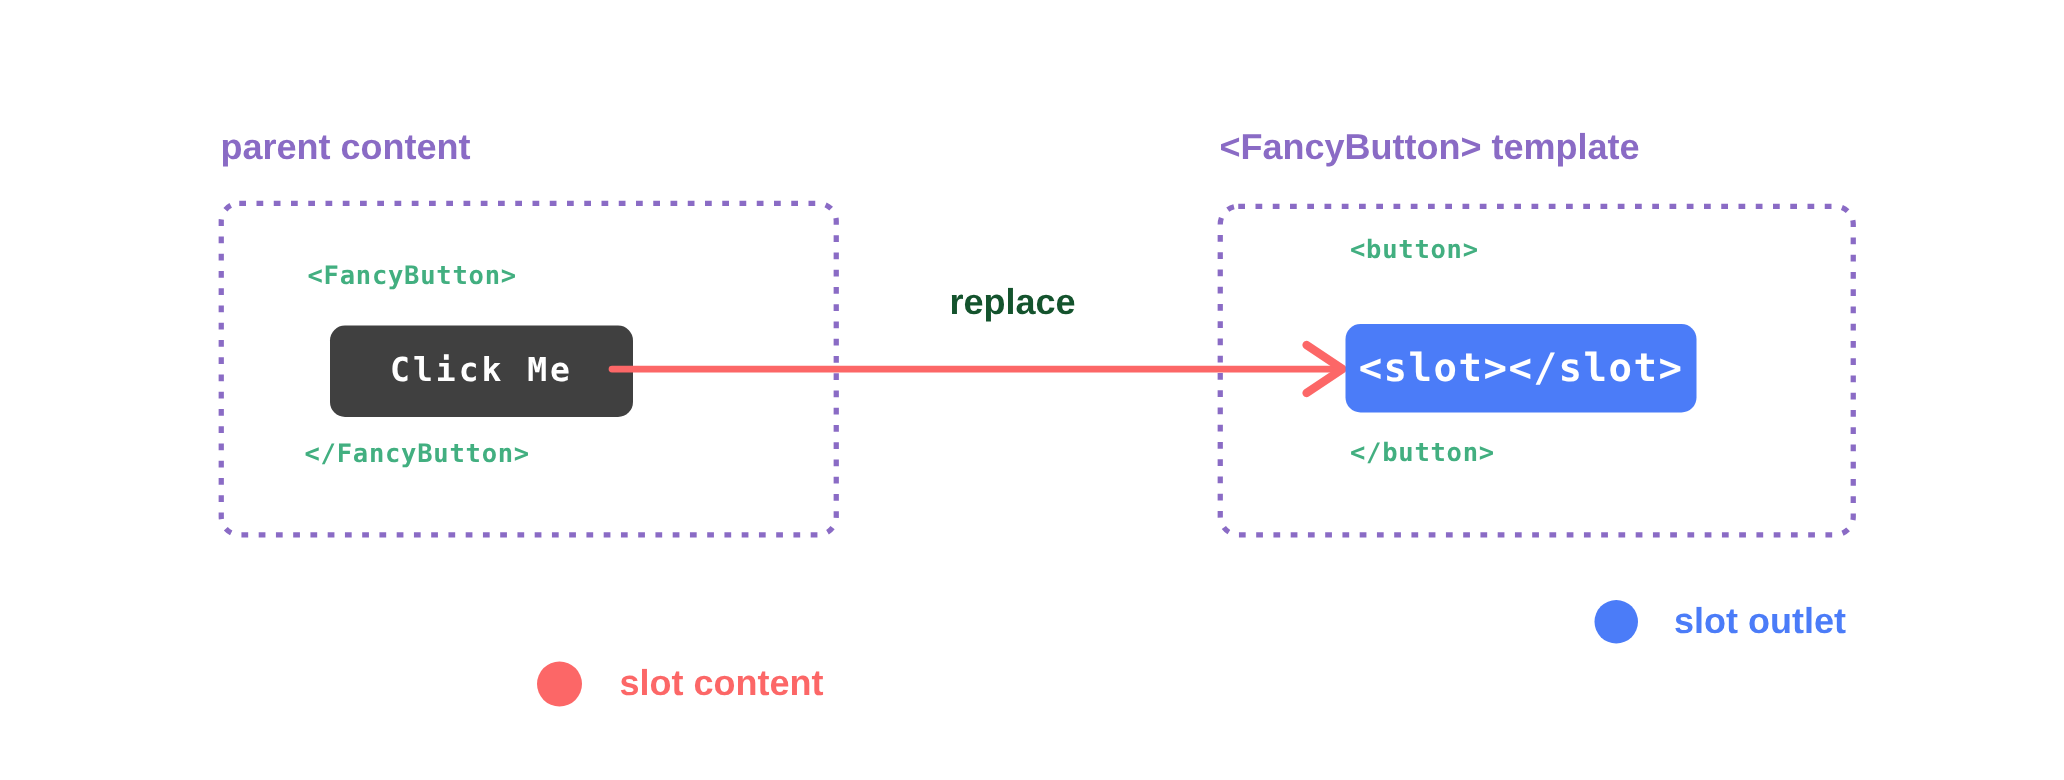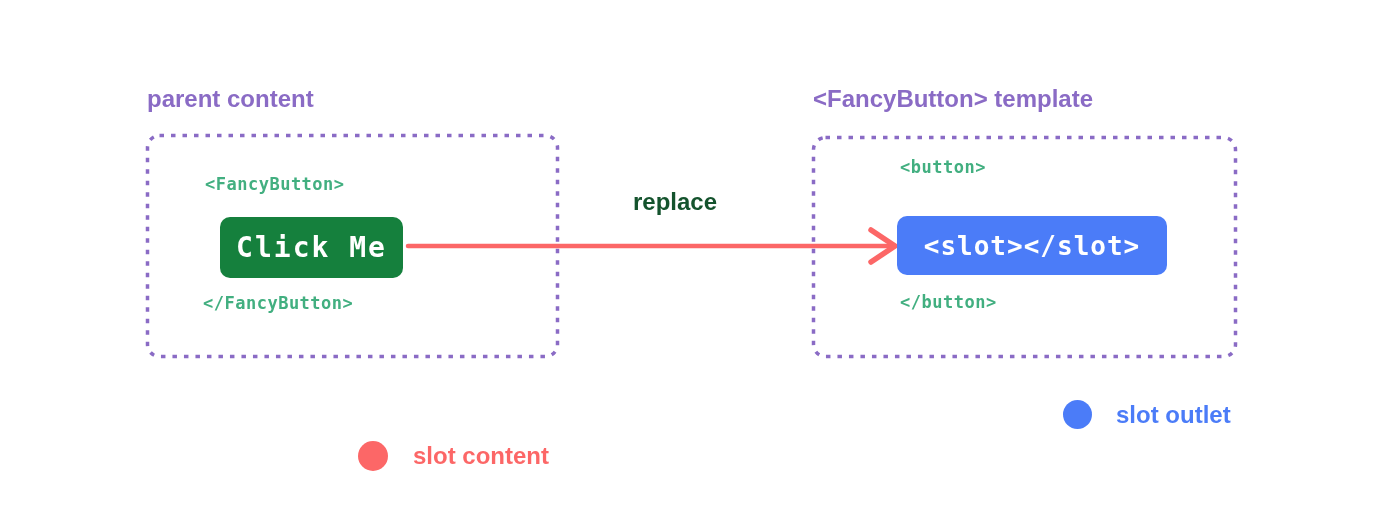--- a/index.html
+++ b/index.html
@@ -37,28 +37,28 @@
     display: flex;
     align-items: center;
     justify-content: center;
     border-radius: 10px;
     font-family: "DejaVu Sans Mono", monospace;
     font-weight: 700;
     color: #ffffff;
     white-space: nowrap;
   }
   .pill.red {
-    background: #15803d;
-    left: 220px; top: 217px; width: 183px; height: 61px;
-    font-size: 28px;
+    background: #404040;
+    left: 220px; top: 217px; width: 202px; height: 61px;
+    font-size: 22px;
     letter-spacing: 2px;
   }
   .pill.blue {
     background: #4b7cf8;
-    left: 897px; top: 216px; width: 270px; height: 59px;
+    left: 897px; top: 216px; width: 234px; height: 59px;
     font-size: 26px;
     letter-spacing: 1px;
   }
   .replace-label {
     left: 570px; top: 188px; width: 210px;
     text-align: center;
     font-size: 24px;
     font-weight: 700;
     color: #14532d;
   }

